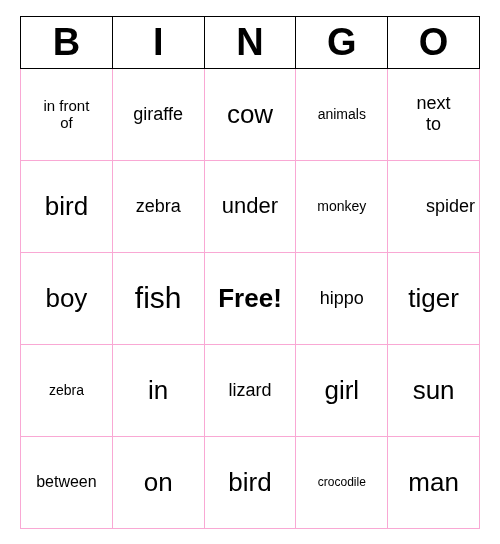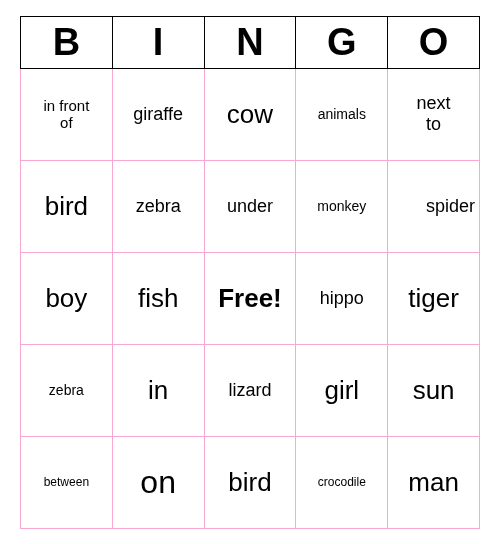--- a/index.html
+++ b/index.html
@@ -60,39 +60,39 @@
   <tr>
         <td style="font-size: 15px;">in front<br>of</td>
         <td style="font-size: 18px;">giraffe</td>
         <td style="font-size: 26px;">cow</td>
         <td style="font-size: 14px;">animals</td>
         <td style="font-size: 18px;">next<br>to</td>
       </tr>
       <tr>
         <td style="font-size: 26px;">bird</td>
         <td style="font-size: 18px;">zebra</td>
-        <td style="font-size: 18px; margin-top: 19px;">under</td>
+        <td style="font-size: 22px; margin-top: 19px;">under</td>
         <td style="font-size: 14px;">monkey</td>
         <td style="font-size: 18px; text-align: right;">spider</td>
       </tr>
       <tr>
         <td style="font-size: 26px;">boy</td>
-        <td style="font-size: 26px;">fish</td>
+        <td style="font-size: 30px;">fish</td>
         <td style="font-weight: bold; font-size: 26px;">Free!</td>
         <td style="font-size: 18px;">hippo</td>
         <td style="font-size: 26px;">tiger</td>
       </tr>
       <tr>
         <td style="font-size: 14px;">zebra</td>
         <td style="font-size: 26px;">in</td>
         <td style="font-size: 18px;">lizard</td>
         <td style="font-size: 26px;">girl</td>
         <td style="font-size: 26px;">sun</td>
       </tr>
       <tr>
-        <td style="font-size: 12px; margin-left: 8px;">between</td>
-        <td style="font-size: 32px;">on</td>
+        <td style="font-size: 16px; margin-left: 8px;">between</td>
+        <td style="font-size: 26px;">on</td>
         <td style="font-size: 26px;">bird</td>
         <td style="font-size: 12px;">crocodile</td>
         <td style="font-size: 26px;">man</td>
       </tr>
     </tbody>
 </table>
 
 </body></html>

